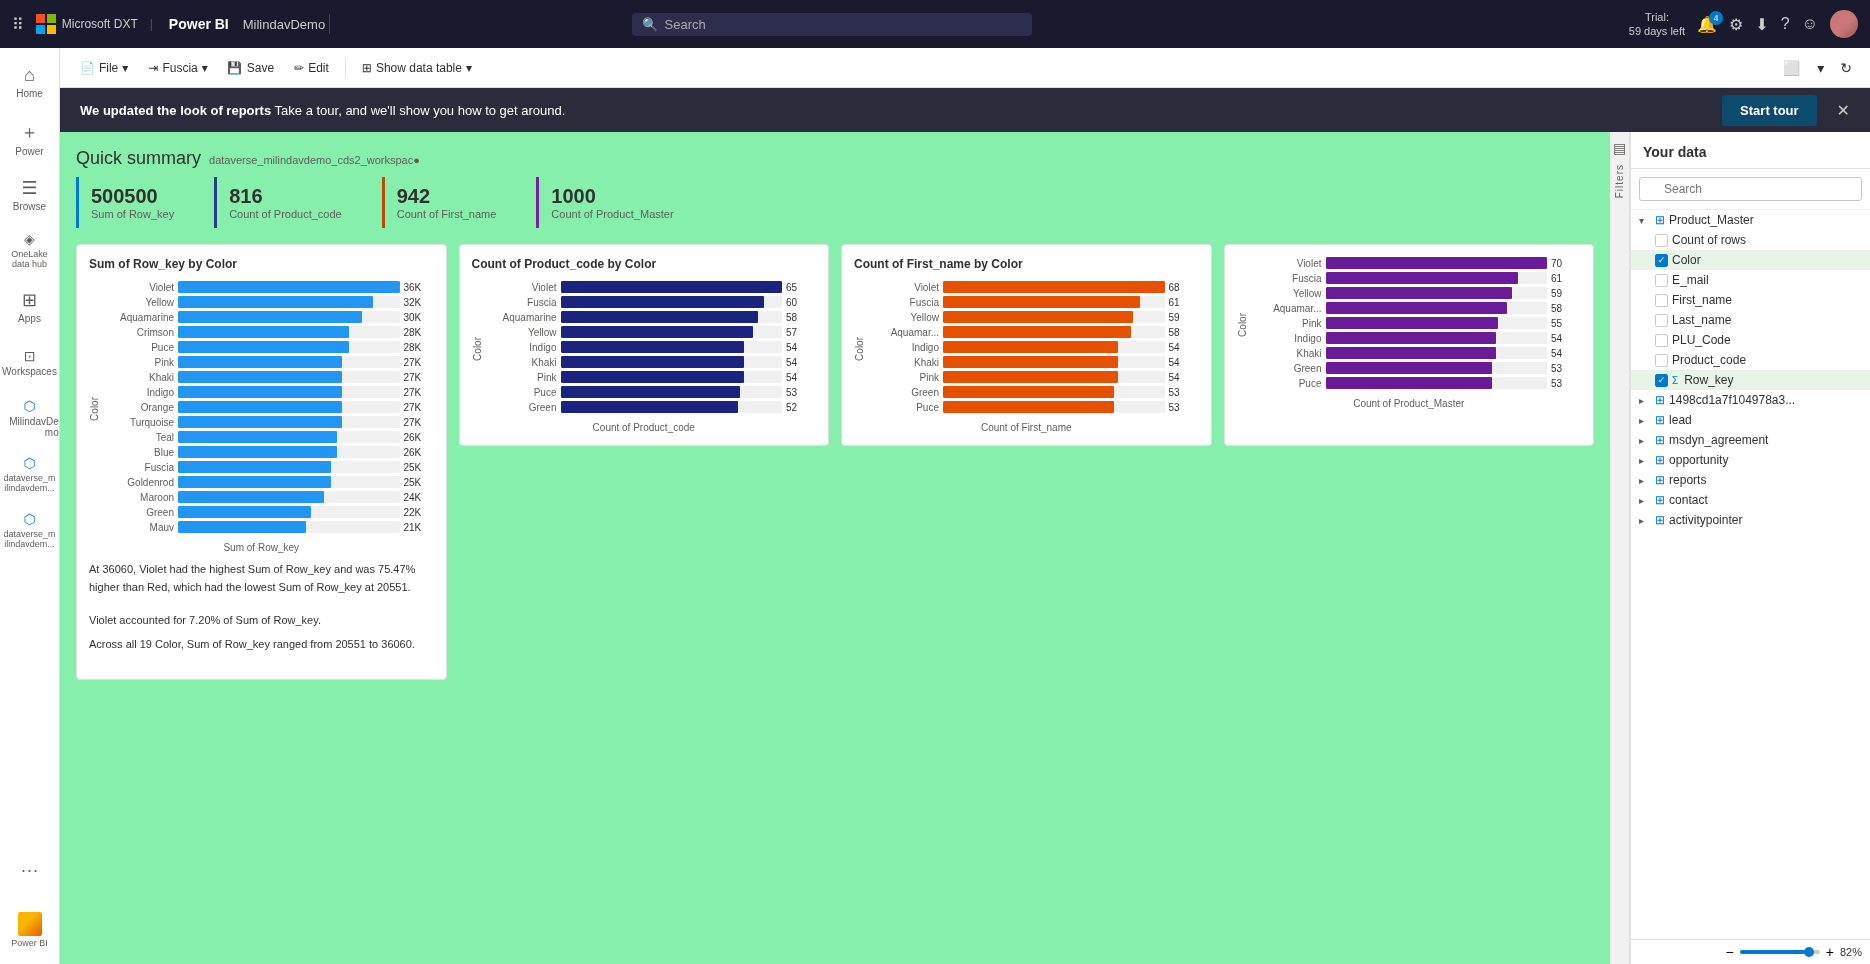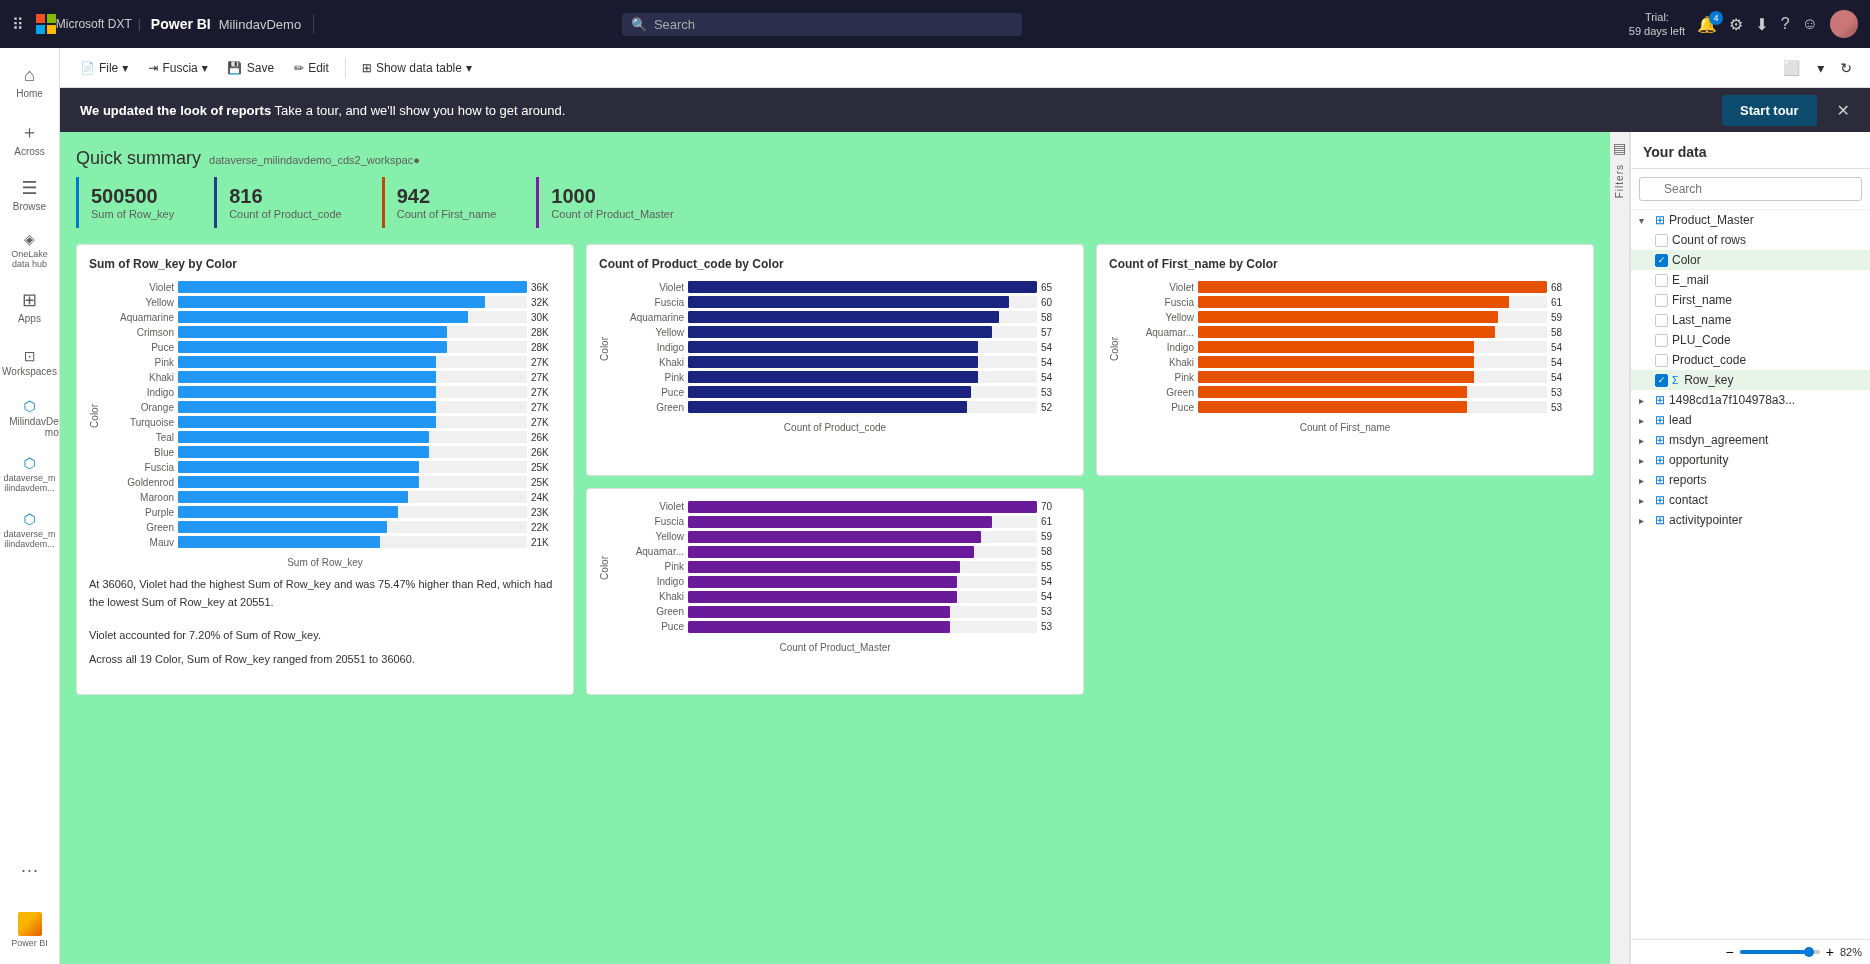--- a/index.html
+++ b/index.html
@@ -4,21 +4,21 @@
   <style>
     * { box-sizing: border-box; margin: 0; padding: 0; }
     body { font-family: 'Segoe UI', Arial, sans-serif; font-size: 12px; background: #f0f0f0; overflow: hidden; }
 
     
     .top-nav {
       display: flex; align-items: center; height: 48px;
       background: #1a1a2e; color: #fff; padding: 0 12px; gap: 8px;
     }
     .top-nav .grid-icon { color: #ccc; font-size: 16px; margin-right: 4px; cursor: pointer; }
-    .top-nav .logo-area { display: flex; align-items: center; padding-right: 12px; border-right: 1px solid #444; }
+    .top-nav .logo-area { display: flex; align-items: center; gap: 6px; padding-right: 4px; border-right: 1px solid #444; }
     .logo-squares { display: grid; grid-template-columns: 1fr 1fr; gap: 2px; width: 20px; height: 20px; }
     .logo-sq { width: 9px; height: 9px; }
     .sq-r { background: #f25022; }
     .sq-g { background: #7fba00; }
     .sq-b { background: #00a4ef; }
     .sq-y { background: #ffb900; }
     .top-nav .app-name { font-weight: 600; font-size: 14px; color: #fff; margin-left: 4px; }
     .top-nav .workspace-name { font-size: 13px; color: #ccc; margin-left: 8px; }
     .top-nav .search-bar {
       flex: 1; max-width: 400px; margin: 0 auto;
@@ -104,21 +104,21 @@
     .qs-subtitle { font-size: 11px; color: #605e5c; }
     .qs-metrics { display: flex; gap: 0; margin-top: 8px; }
     .qs-metric {
       padding: 8px 24px 8px 12px; border-left: 3px solid;
       margin-right: 16px;
     }
     .qs-metric .qs-value { font-size: 20px; font-weight: 600; color: #323130; }
     .qs-metric .qs-label { font-size: 11px; color: #605e5c; }
 
     
-    .charts-grid { display: grid; grid-template-columns: 1fr 1fr 1fr; gap: 12px; }
+    .charts-grid { display: grid; grid-template-columns: 1fr 1fr 1fr 1fr; gap: 12px; }
     .chart-card {
       background: #fff; border: 1px solid #e0e0e0; border-radius: 4px;
       padding: 12px; position: relative;
     }
     .chart-title { font-size: 12px; font-weight: 600; color: #323130; margin-bottom: 10px; }
     .bar-row { display: flex; align-items: center; margin-bottom: 3px; gap: 4px; }
     .bar-label { font-size: 10px; color: #605e5c; text-align: right; min-width: 70px; }
     .bar-track { flex: 1; height: 12px; background: #f0f0f0; border-radius: 1px; overflow: hidden; }
     .bar-fill { height: 100%; border-radius: 1px; }
     .bar-value { font-size: 10px; color: #323130; min-width: 30px; }
@@ -230,21 +230,21 @@
 
 <div class="main-layout">
 
   <div class="left-sidebar">
     <div class="sidebar-item">
       <span class="si-icon">⌂</span>
       <span>Home</span>
     </div>
     <div class="sidebar-item">
       <span class="si-icon">＋</span>
-      <span>Across</span>
+      <span>Power</span>
     </div>
     <div class="sidebar-item">
       <span class="si-icon">☰</span>
       <span>Browse</span>
     </div>
     <div class="sidebar-item">
       <span class="si-icon" style="font-size:14px;">◈</span>
       <span style="font-size:9px;text-align:center;">OneLake data hub</span>
     </div>
     <div class="sidebar-item">
@@ -457,27 +457,20 @@
         <span class="bar-value">25K</span>
       </div>
                   <div class="bar-row">
         <span class="bar-label">Maroon</span>
         <div class="bar-track">
           <div class="bar-fill" style="width:66%;background:#2196f3;"></div>
         </div>
         <span class="bar-value">24K</span>
       </div>
                   <div class="bar-row">
-        <span class="bar-label">Purple</span>
-        <div class="bar-track">
-          <div class="bar-fill" style="width:63%;background:#2196f3;"></div>
-        </div>
-        <span class="bar-value">23K</span>
-      </div>
-                  <div class="bar-row">
         <span class="bar-label">Green</span>
         <div class="bar-track">
           <div class="bar-fill" style="width:60%;background:#2196f3;"></div>
         </div>
         <span class="bar-value">22K</span>
       </div>
                   <div class="bar-row">
         <span class="bar-label">Mauv</span>
         <div class="bar-track">
           <div class="bar-fill" style="width:58%;background:#2196f3;"></div>

